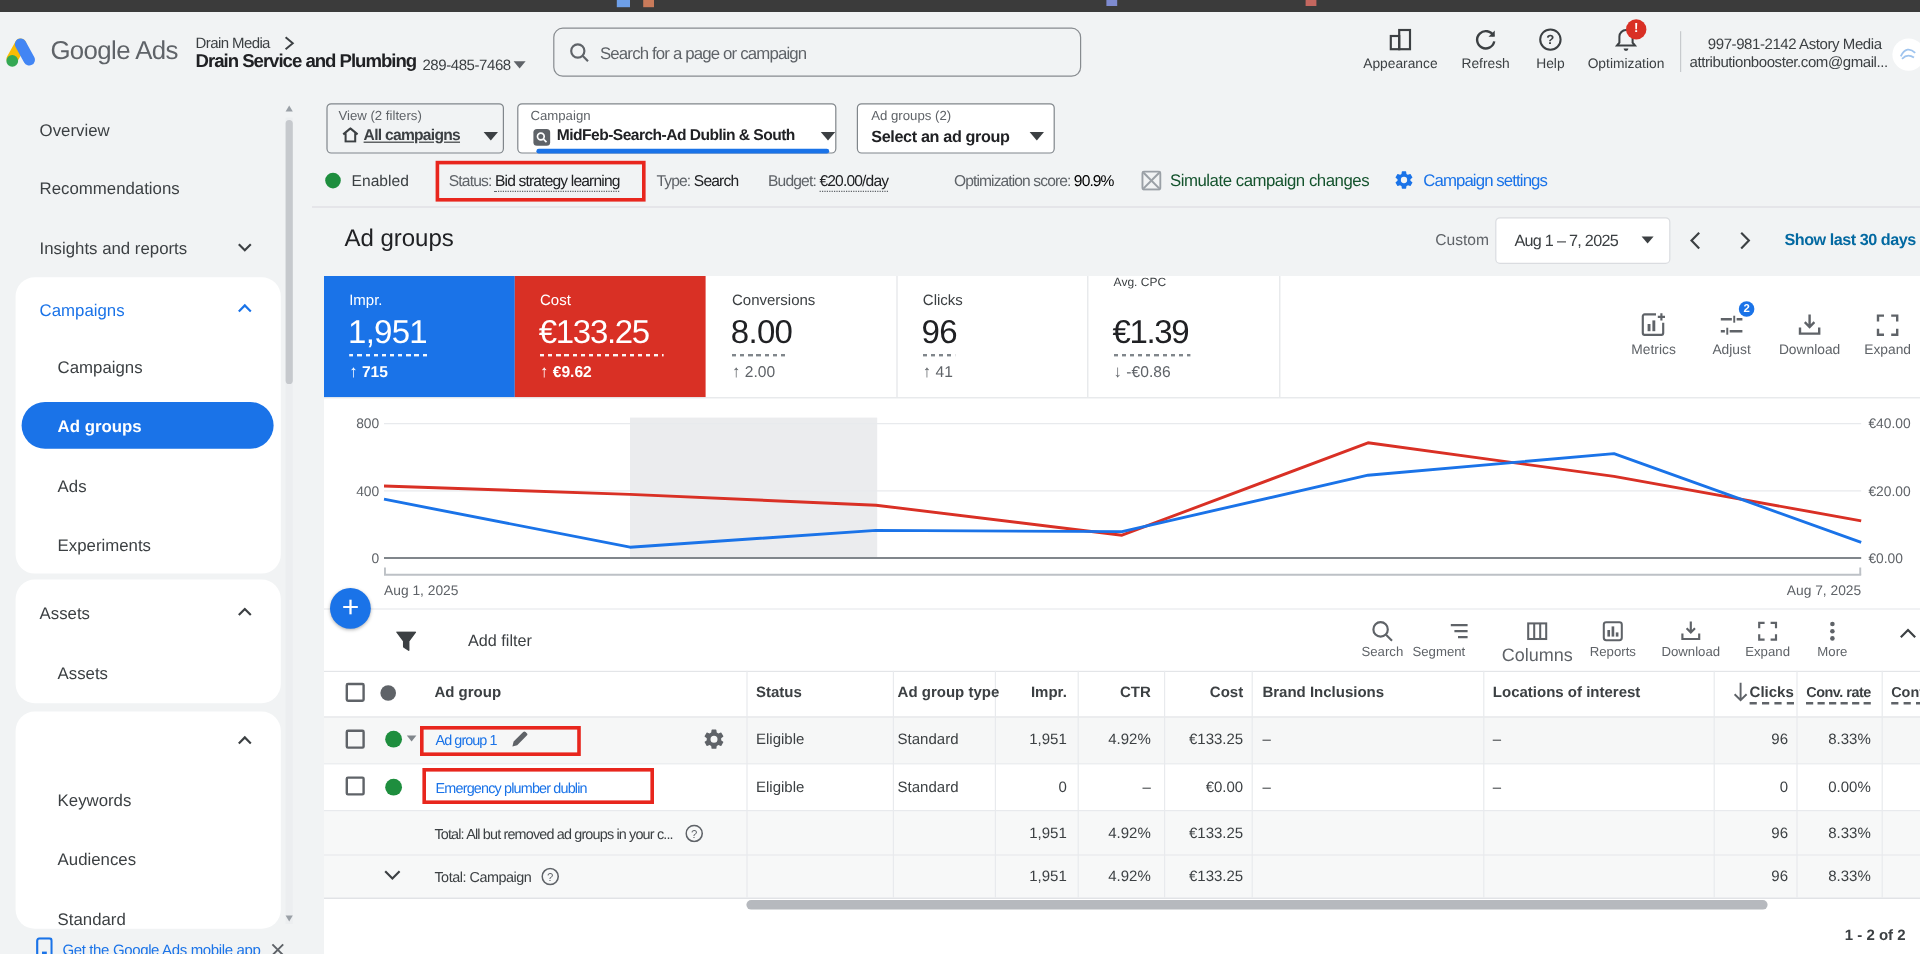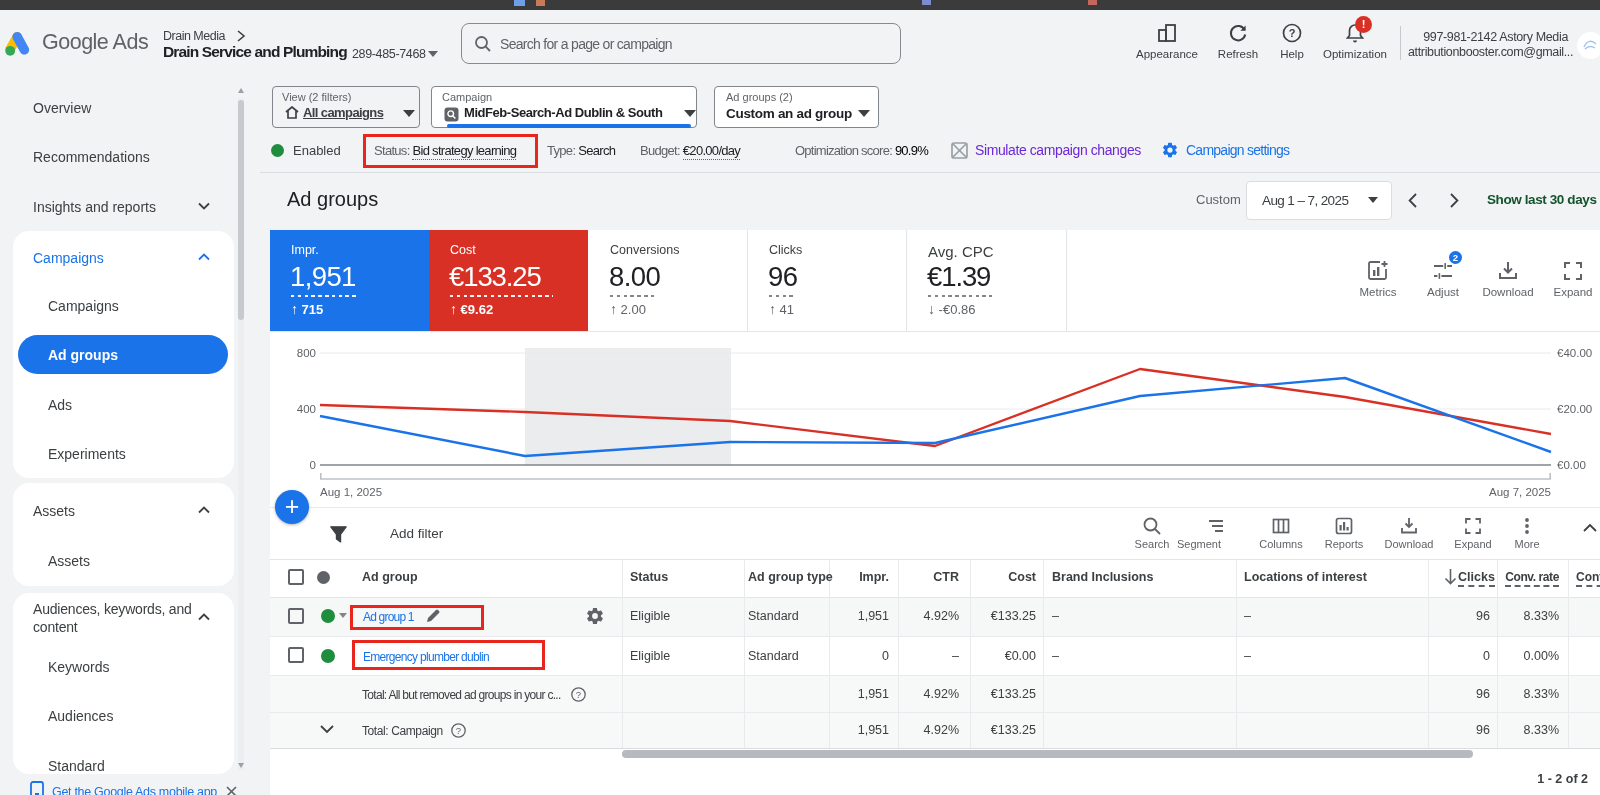--- a/index.html
+++ b/index.html
@@ -102,21 +102,20 @@
   <div class="abs c-dark" style="left:48px;top:446px;font-size:14px;">Experiments</div>
 
   <div class="abs" style="left:13px;top:483px;width:221px;height:103px;background:#fff;border-radius:16px;"></div>
   <div class="abs c-dark" style="left:33px;top:503px;font-size:14px;">Assets</div>
   <svg class="abs" style="left:198px;top:506px;" width="12" height="8" viewBox="0 0 12 8">
         <path d="M1,6.5 L6,1.5 L11,6.5" stroke="#3c4043" stroke-width="1.8" fill="none"></path>
       </svg>
   <div class="abs c-dark" style="left:48px;top:553px;font-size:14px;">Assets</div>
 
   <div class="abs" style="left:13px;top:593px;width:221px;height:181px;background:#fff;border-radius:16px;"></div>
-  <div class="abs c-dark" style="left:33px;top:601px;width:160px;font-size:14px;line-height:17.5px;letter-spacing:-0.2px;">Audiences, keywords, and content</div>
   <svg class="abs" style="left:198px;top:613px;" width="12" height="8" viewBox="0 0 12 8">
         <path d="M1,6.5 L6,1.5 L11,6.5" stroke="#3c4043" stroke-width="1.8" fill="none"></path>
       </svg>
   <div class="abs c-dark" style="left:48px;top:659px;font-size:14px;">Keywords</div>
   <div class="abs c-dark" style="left:48px;top:708px;font-size:14px;">Audiences</div>
   <div class="abs c-dark" style="left:48px;top:758px;font-size:14px;">Standard</div>
 
   <div class="abs" style="left:238px;top:98px;width:6px;height:672px;background:#eceef0;"></div>
   <div class="abs" style="left:238px;top:100px;width:6px;height:220px;background:#c6c9cd;border-radius:3px;"></div>
   <div class="abs" style="left:238px;top:88px;width:0;height:0;border-left:3px solid transparent;border-right:3px solid transparent;border-bottom:5px solid #9aa0a6;"></div>
@@ -148,57 +147,57 @@
   <svg class="abs" style="left:444px;top:107px;" width="15" height="15" viewBox="0 0 15 15">
         <rect x="0.5" y="0.5" width="14" height="14" rx="3" fill="#5f6368"></rect>
         <circle cx="6.7" cy="6.7" r="2.8" stroke="#fff" stroke-width="1.4" fill="none"></circle>
         <line x1="8.9" y1="8.9" x2="11.4" y2="11.4" stroke="#fff" stroke-width="1.4"></line>
       </svg>
   <div class="abs" style="left:464px;top:105px;font-size:13px;font-weight:700;letter-spacing:-0.45px;color:#202124;white-space:nowrap;">MidFeb-Search-Ad Dublin &amp; South</div>
   <div class="abs" style="left:684px;top:110px;width:0;height:0;border-left:6px solid transparent;border-right:6px solid transparent;border-top:7px solid #3c4043;"></div>
 
   <div class="abs" style="left:714px;top:86px;width:165px;height:42px;border:1px solid #80868b;border-radius:4px;background:#fff;"></div>
   <div class="abs c-grey" style="left:726px;top:91px;font-size:11px;">Ad groups (2)</div>
-  <div class="abs" style="left:726px;top:106px;font-size:13.5px;font-weight:700;letter-spacing:-0.3px;color:#202124;white-space:nowrap;">Custom an ad group</div>
+  <div class="abs" style="left:726px;top:106px;font-size:13.5px;font-weight:700;letter-spacing:-0.3px;color:#202124;white-space:nowrap;">Select an ad group</div>
   <div class="abs" style="left:858px;top:110px;width:0;height:0;border-left:6px solid transparent;border-right:6px solid transparent;border-top:7px solid #3c4043;"></div>
 </div>
 
 <div id="statusrow">
   <div class="abs" style="left:271px;top:144px;width:13px;height:13px;border-radius:50%;background:#1e8e3e;"></div>
   <div class="abs c-dark" style="left:293px;top:143px;font-size:13px;">Enabled</div>
   <div class="abs c-grey" style="left:374px;top:143px;font-size:13px;letter-spacing:-0.7px;white-space:nowrap;">Status: <span style="color:#202124;border-bottom:1.5px dotted #5f6368;padding-bottom:1px;">Bid strategy learning</span></div>
   <div class="abs c-grey" style="left:547px;top:143px;font-size:13px;letter-spacing:-0.7px;white-space:nowrap;">Type: <span style="color:#202124;">Search</span></div>
   <div class="abs c-grey" style="left:640px;top:143px;font-size:13px;letter-spacing:-0.7px;white-space:nowrap;">Budget: <span style="color:#202124;border-bottom:1.5px dotted #5f6368;padding-bottom:1px;">€20.00/day</span></div>
   <div class="abs c-grey" style="left:795px;top:143px;font-size:13px;letter-spacing:-0.75px;white-space:nowrap;">Optimization score: <span style="color:#000000;">90.9%</span></div>
   <svg class="abs" style="left:951px;top:142px;" width="17" height="17" viewBox="0 0 17 17">
         <rect x="1" y="1" width="15" height="15" rx="2" stroke="#9aa0a6" stroke-width="1.7" fill="none"></rect>
         <path d="M2,2 L15,15" stroke="#9aa0a6" stroke-width="1.7"></path>
         <path d="M15,2 L2,15" stroke="#9aa0a6" stroke-width="1.7"></path>
       </svg>
-  <div class="abs" style="left:975px;top:142px;font-size:14px;letter-spacing:-0.4px;color:#6d28d9;white-space:nowrap;">Simulate campaign changes</div>
+  <div class="abs" style="left:975px;top:142px;font-size:14px;letter-spacing:-0.4px;color:#14532d;white-space:nowrap;">Simulate campaign changes</div>
   <svg class="abs" style="left:1161px;top:141px;" width="18" height="18" viewBox="0 0 24 24">
         <path fill="#1a73e8" d="M19.14 12.94a7.5 7.5 0 0 0 .05-.94 7.5 7.5 0 0 0-.05-.94l2.03-1.58a.5.5 0 0 0 .12-.64l-1.92-3.32a.5.5 0 0 0-.61-.22l-2.39.96a7.3 7.3 0 0 0-1.62-.94l-.36-2.54a.5.5 0 0 0-.5-.42h-3.84a.5.5 0 0 0-.5.42l-.36 2.54c-.59.24-1.13.56-1.62.94l-2.39-.96a.5.5 0 0 0-.61.22L2.65 8.84a.5.5 0 0 0 .12.64l2.03 1.58c-.03.31-.05.62-.05.94s.02.63.05.94l-2.03 1.58a.5.5 0 0 0-.12.64l1.92 3.32c.13.23.4.32.61.22l2.39-.96c.49.38 1.03.7 1.62.94l.36 2.54c.04.24.25.42.5.42h3.84c.25 0 .46-.18.5-.42l.36-2.54a7.3 7.3 0 0 0 1.62-.94l2.39.96c.22.1.48 0 .61-.22l1.92-3.32a.5.5 0 0 0-.12-.64l-2.03-1.58zM12 15.5A3.5 3.5 0 1 1 12 8.5a3.5 3.5 0 0 1 0 7z"></path>
       </svg>
   <div class="abs c-blue" style="left:1186px;top:142px;font-size:14px;letter-spacing:-0.75px;white-space:nowrap;">Campaign settings</div>
   <div class="abs" style="left:260px;top:172px;width:1340px;height:1px;background:#dcdde1;"></div>
 </div>
 
 <div id="titlerow">
   <div class="abs" style="left:287px;top:188px;font-size:20px;color:#202124;">Ad groups</div>
   <div class="abs c-grey" style="left:1196px;top:192px;font-size:13px;">Custom</div>
   <div class="abs" style="left:1246px;top:181px;width:146px;height:39px;border:1px solid #dadce0;border-radius:4px;background:#fff;"></div>
   <div class="abs c-dark" style="left:1262px;top:193px;font-size:13.5px;letter-spacing:-0.6px;white-space:nowrap;">Aug 1 – 7, 2025</div>
   <div class="abs" style="left:1368px;top:197px;width:0;height:0;border-left:5.5px solid transparent;border-right:5.5px solid transparent;border-top:6.5px solid #3c4043;"></div>
   <svg class="abs" style="left:1408px;top:193px;" width="9" height="15" viewBox="0 0 9 15">
         <path d="M8,1 L1.6,7.5 L8,14" stroke="#3c4043" stroke-width="1.8" fill="none"></path>
       </svg>
   <svg class="abs" style="left:1450px;top:193px;" width="9" height="15" viewBox="0 0 9 15">
         <path d="M1,1 L7.4,7.5 L1,14" stroke="#3c4043" stroke-width="1.8" fill="none"></path>
       </svg>
-  <div class="abs" style="left:1487px;top:192px;font-size:13.5px;font-weight:700;letter-spacing:-0.4px;color:#14532d;white-space:nowrap;">Show last 30 days</div>
+  <div class="abs" style="left:1487px;top:192px;font-size:13.5px;font-weight:700;letter-spacing:-0.4px;color:#0369a1;white-space:nowrap;">Show last 30 days</div>
 </div>
 
 <div class="abs" style="left:270px;top:230px;width:1330px;height:565px;background:#fff;"></div>
 
 <div id="cards">
   <div class="abs" style="left:270px;top:230px;width:159px;height:101px;background:#1a73e8;"></div>
   <div class="abs" style="left:429px;top:230px;width:159px;height:101px;background:#d93025;"></div>
   <div class="abs" style="left:747px;top:230px;width:1px;height:101px;background:#e3e5e8;"></div>
   <div class="abs" style="left:906px;top:230px;width:1px;height:101px;background:#e3e5e8;"></div>
   <div class="abs" style="left:1066px;top:230px;width:1px;height:101px;background:#e3e5e8;"></div>
@@ -217,21 +216,21 @@
   <div class="abs c-dark" style="left:610px;top:243px;font-size:12.5px;">Conversions</div>
   <div class="abs" style="left:609px;top:261px;font-size:27.5px;color:#202124;letter-spacing:-0.6px;">8.00</div>
   <div class="abs" style="left:610px;top:295px;width:47px;height:2px;background:repeating-linear-gradient(90deg,#80868b 0 3.5px,transparent 3.5px 6.8px);"></div>
   <div class="abs c-grey" style="left:610px;top:301px;font-size:13px;"><span style="font-size:14px;">↑</span> 2.00</div>
 
   <div class="abs c-dark" style="left:769px;top:243px;font-size:12.5px;">Clicks</div>
   <div class="abs" style="left:768px;top:261px;font-size:27.5px;color:#202124;letter-spacing:-0.6px;">96</div>
   <div class="abs" style="left:769px;top:295px;width:27px;height:2px;background:repeating-linear-gradient(90deg,#80868b 0 3.5px,transparent 3.5px 6.8px);"></div>
   <div class="abs c-grey" style="left:769px;top:301px;font-size:13px;"><span style="font-size:14px;">↑</span> 41</div>
 
-  <div class="abs c-dark" style="left:928px;top:243px;font-size:15px;">Avg. CPC</div>
+  <div class="abs c-dark" style="left:928px;top:230px;font-size:10px;">Avg. CPC</div>
   <div class="abs" style="left:927px;top:261px;font-size:27.5px;color:#202124;letter-spacing:-1.1px;">€1.39</div>
   <div class="abs" style="left:928px;top:295px;width:64px;height:2px;background:repeating-linear-gradient(90deg,#80868b 0 3.5px,transparent 3.5px 6.8px);"></div>
   <div class="abs c-grey" style="left:928px;top:301px;font-size:13px;"><span style="font-size:14px;">↓</span> -€0.86</div>
 </div>
 
 <div id="cardicons">
   <div class="abs" style="left:1339px;top:259px;width:78px;text-align:center;">
     <svg style="margin:0 auto;" width="24" height="24" viewBox="0 0 24 24">
           <path d="M14 3 H4.5 a1.5 1.5 0 0 0-1.5 1.5 v14 a1.5 1.5 0 0 0 1.5 1.5 h14 a1.5 1.5 0 0 0 1.5-1.5 V10" stroke="#5f6368" stroke-width="1.8" fill="none"></path>
           <rect x="7" y="11" width="2.4" height="6" fill="#5f6368"></rect>
@@ -310,21 +309,21 @@
           <path d="M3 5 h14 M6 10 h11 M9 15 h8" stroke="#5f6368" stroke-width="1.8"></path>
         </svg>
     <div class="c-grey" style="font-size:11px;margin-top:2px;">Segment</div>
   </div>
   <div class="abs" style="left:1242px;top:516px;width:78px;text-align:center;">
     <svg style="margin:0 auto;" width="20" height="20" viewBox="0 0 20 20">
           <rect x="2.5" y="3.5" width="15" height="13" stroke="#5f6368" stroke-width="1.7" fill="none"></rect>
           <line x1="7.5" y1="3.5" x2="7.5" y2="16.5" stroke="#5f6368" stroke-width="1.7"></line>
           <line x1="12.5" y1="3.5" x2="12.5" y2="16.5" stroke="#5f6368" stroke-width="1.7"></line>
         </svg>
-    <div class="c-grey" style="font-size:11px;margin-top:2px;">Columns</div>
+    <div class="c-grey" style="font-size:15px;margin-top:2px;">Columns</div>
   </div>
   <div class="abs" style="left:1305px;top:516px;width:78px;text-align:center;">
     <svg style="margin:0 auto;" width="20" height="20" viewBox="0 0 20 20">
           <rect x="2.5" y="2.5" width="15" height="15" rx="2" stroke="#5f6368" stroke-width="1.7" fill="none"></rect>
           <rect x="5.5" y="9" width="2.2" height="5.5" fill="#5f6368"></rect>
           <rect x="9" y="6" width="2.2" height="8.5" fill="#5f6368"></rect>
           <rect x="12.5" y="11" width="2.2" height="3.5" fill="#5f6368"></rect>
         </svg>
     <div class="c-grey" style="font-size:11px;margin-top:2px;">Reports</div>
   </div>

